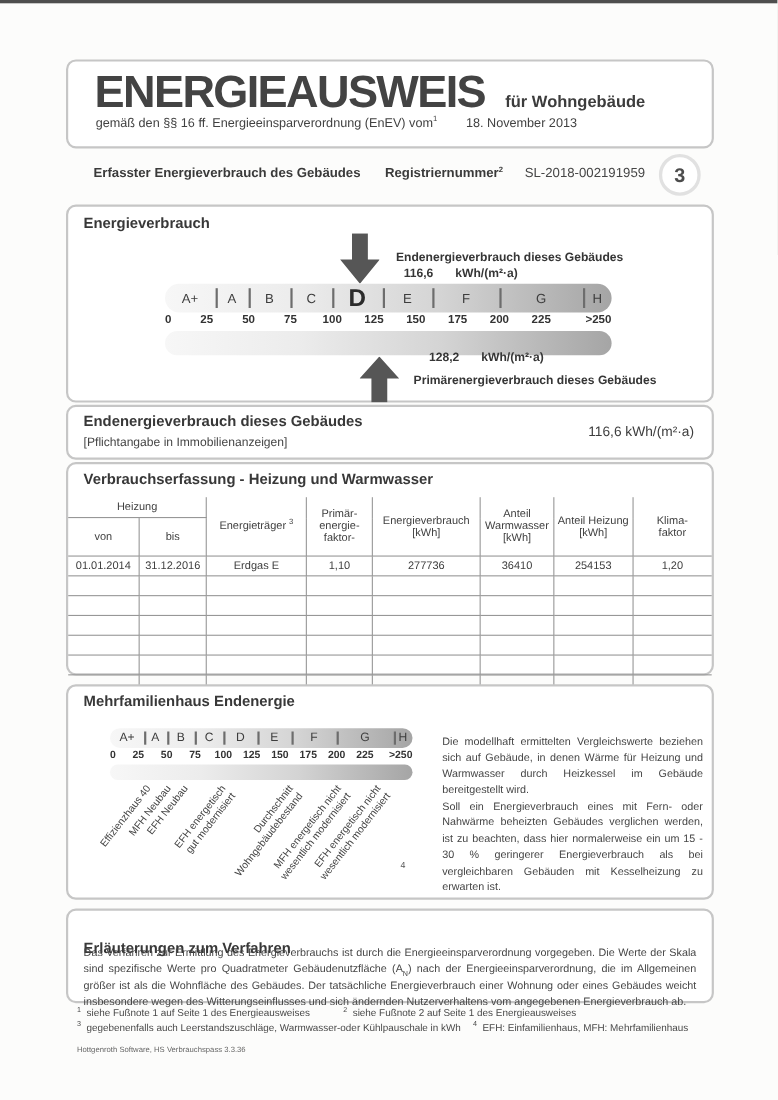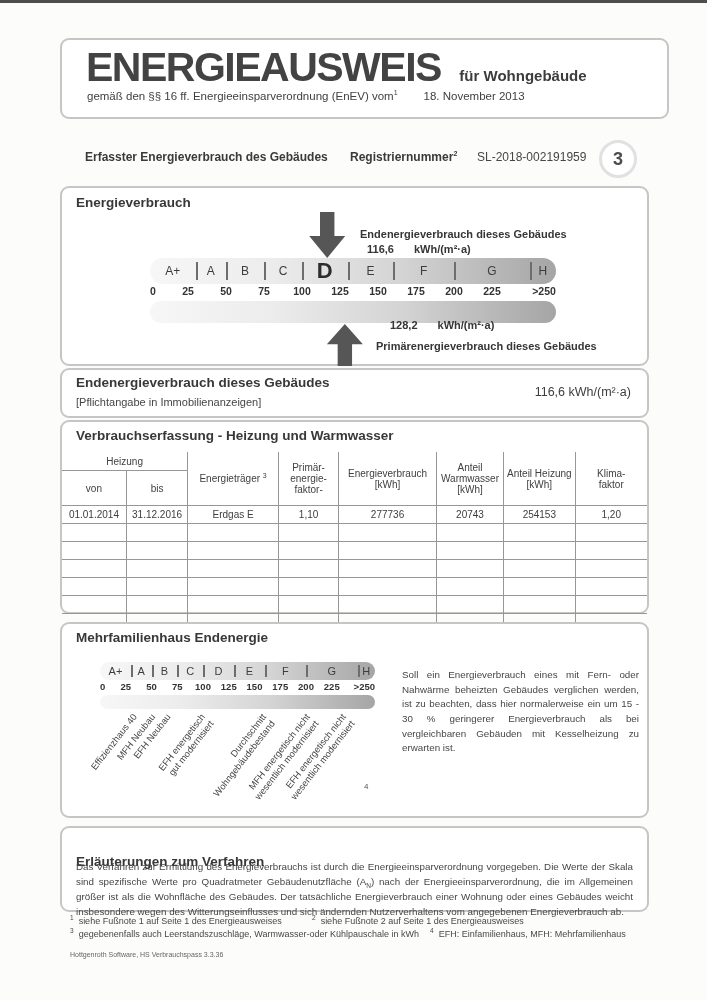--- a/index.html
+++ b/index.html
@@ -87,21 +87,21 @@
   .fn{position:absolute;font-size:9px;color:#484848;white-space:nowrap;}
   .fn sup{font-size:6.5px;margin-right:5px;}
   .footer{position:absolute;left:70px;top:951px;font-size:7px;color:#666;}
 </style>
 </head>
 <body>
 
 <div class="page">
   <div class="top-line"></div>
 
-  <div class="box" style="left:60px;top:38px;width:585px;height:77px;padding-left:20px;">
+  <div class="box" style="left:60px;top:54px;width:585px;height:77px;">
     <div style="position:absolute;left:24px;top:7px;white-space:nowrap;">
       <span class="cert-title">ENERGIEAUSWEIS</span>
       <span class="cert-sub">für Wohngebäude</span>
     </div>
     <div class="law-row">
       <span>gemäß den §§ 16 ff. Energieeinsparverordnung (EnEV) vom</span><sup>1</sup><span class="law-date">18. November 2013</span>
     </div>
   </div>
 
   <div class="meta">
@@ -193,21 +193,21 @@
           <th class="vb">bis</th>
         </tr>
       </thead>
       <tbody>
           <tr>
             <td>01.01.2014</td>
             <td>31.12.2016</td>
             <td>Erdgas E</td>
             <td>1,10</td>
             <td>277736</td>
-            <td>20743</td>
+            <td>36410</td>
             <td>254153</td>
             <td>1,20</td>
           </tr>
           <tr>
             <td></td>
             <td></td>
             <td></td>
             <td></td>
             <td></td>
             <td></td>
@@ -319,20 +319,21 @@
           <div class="rtext">MFH energetisch nicht
 wesentlich modernisiert</div>
         </div>
         <div class="rlabel" style="left: 239.99px;">
           <div class="rtext">EFH energetisch nicht
 wesentlich modernisiert</div>
         </div>
       </div>
     <div class="vg-sup">4</div>
     <div class="vg-text">
+      <p>Die modellhaft ermittelten Vergleichswerte beziehen sich auf Gebäude, in denen Wärme für Heizung und Warmwasser durch Heizkessel im Gebäude bereitgestellt wird.</p>
       <p>Soll ein Energieverbrauch eines mit Fern- oder Nahwärme beheizten Gebäudes verglichen werden, ist zu beachten, dass hier normalerweise ein um 15 - 30 % geringerer Energieverbrauch als bei vergleichbaren Gebäuden mit Kesselheizung zu erwarten ist.</p>
     </div>
   </div>
 
   <div class="box" style="left:60px;top:826px;width:585px;height:82px;">
     <div class="box-title" style="top:6px;margin-top:20px;">Erläuterungen zum Verfahren</div>
     <div class="erl-text">
       <span>Das Verfahren zur Ermittlung des Energieverbrauchs ist durch die Energieeinsparverordnung vorgegeben. Die Werte der Skala sind spezifische Werte pro Quadratmeter Gebäudenutzfläche (A</span><sub>N</sub><span>) nach der Energieeinsparverordnung, die im Allgemeinen größer ist als die Wohnfläche des Gebäudes. Der tatsächliche Energieverbrauch einer Wohnung oder eines Gebäudes weicht insbesondere wegen des Witterungseinflusses und sich ändernden Nutzerverhaltens vom angegebenen Energieverbrauch ab.</span>
     </div>
   </div>

